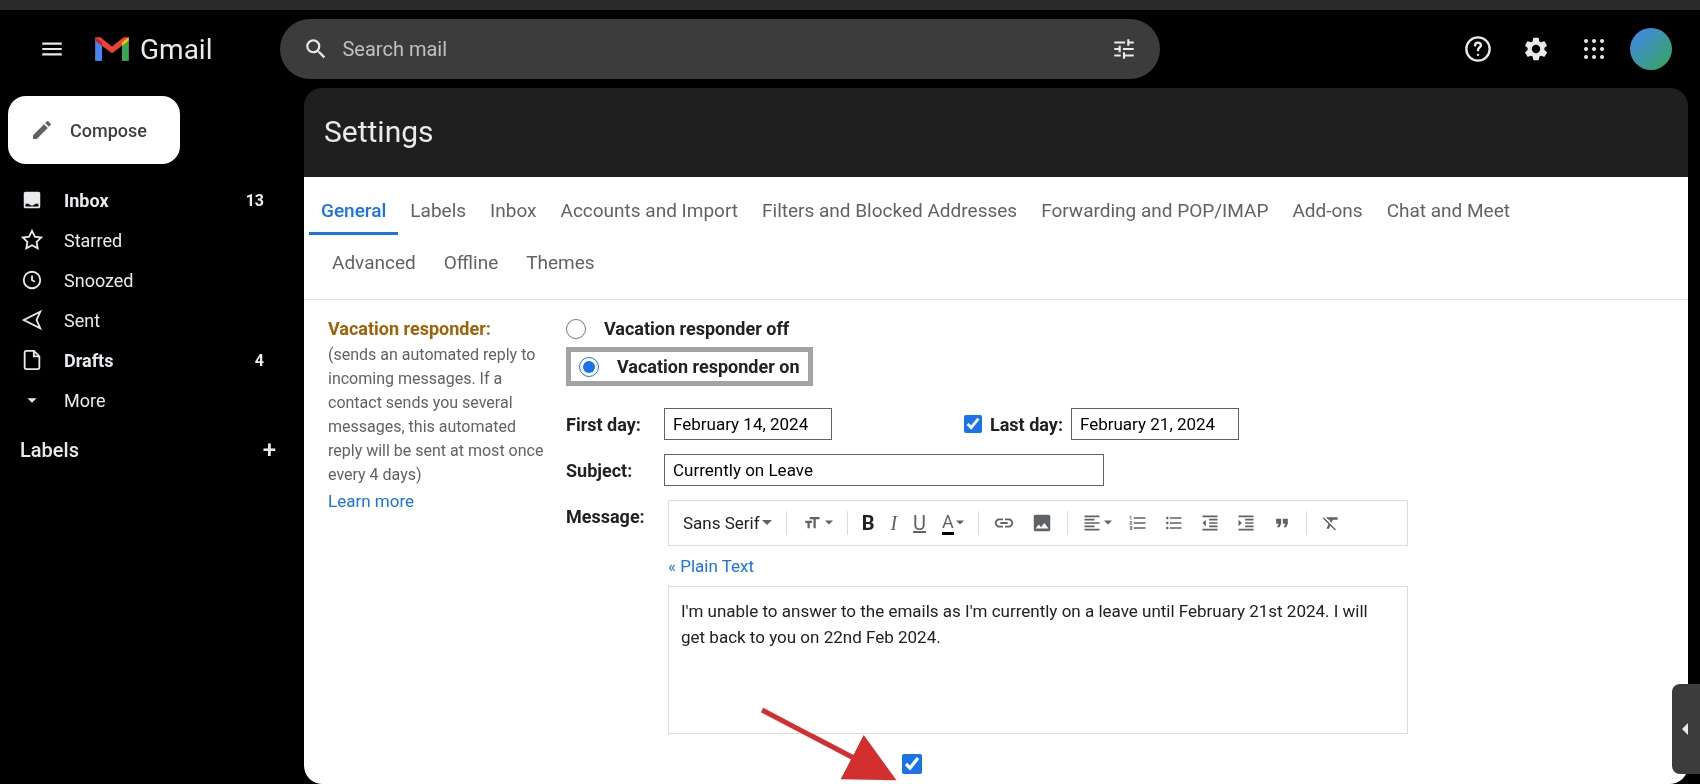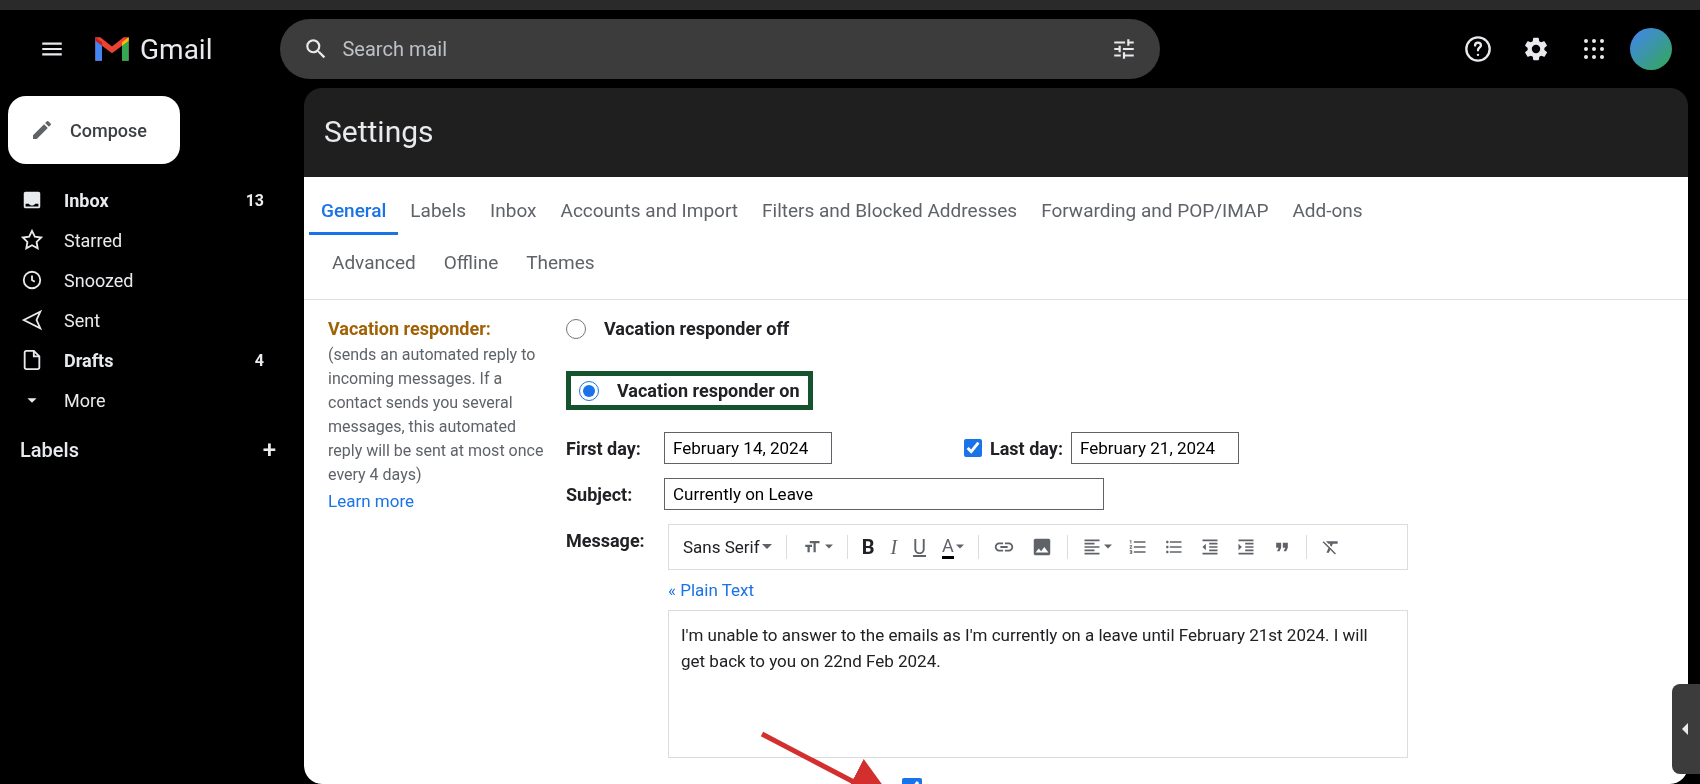--- a/index.html
+++ b/index.html
@@ -47,21 +47,21 @@
 
 .section { display: flex; padding: 18px 24px; gap: 16px; }
 .section-label { width: 222px; flex-shrink: 0; }
 .section-title { font-size: 18px; font-weight: 700; color: #a16207; }
 .section-help { font-size: 16px; color: #5f6368; margin-top: 4px; line-height: 1.5; }
 .learn-more { color: #1a73e8; cursor: pointer; font-size: 17px; display: inline-block; margin-top: 4px; }
 
 .section-content { flex: 1; }
 .radio-row { display: flex; align-items: flex-end; gap: 18px; margin-bottom: 8px; font-size: 18px; font-weight: 700; }
 .radio-row input[type="radio"] { width: 20px; height: 20px; accent-color: #1a73e8; }
-.highlight-row { border: 5px solid #14532d; padding: 4px 8px; display: inline-flex; margin-top: 24px; }
+.highlight-row { border: 5px solid #a3a3a3; padding: 4px 8px; display: inline-flex; }
 
 .field-row { display: flex; align-items: center; gap: 12px; margin: 14px 0; }
 .field-label { font-size: 18px; font-weight: 700; width: 86px; }
 .text-input { border: 1px solid #5f6368; padding: 5px 8px; font-size: 17px; font-family: inherit; }
 .date-input { width: 168px; }
 .subject-input { width: 440px; }
 .last-day-group { display: flex; align-items: center; gap: 8px; margin-left: 120px; }
 .last-day-group input[type="checkbox"] { width: 18px; height: 18px; accent-color: #1a73e8; }
 
 .message-row { display: flex; gap: 16px; margin-top: 12px; }
@@ -223,20 +223,21 @@
 
     <div class="settings-body">
       <div class="tabs">
         <div class="tab active">General</div>
         <div class="tab">Labels</div>
         <div class="tab">Inbox</div>
         <div class="tab">Accounts and Import</div>
         <div class="tab">Filters and Blocked Addresses</div>
         <div class="tab">Forwarding and POP/IMAP</div>
         <div class="tab">Add-ons</div>
+        <div class="tab">Chat and Meet</div>
       </div>
       <div class="tabs-row2">
         <div class="tab">Advanced</div>
         <div class="tab">Offline</div>
         <div class="tab">Themes</div>
       </div>
 
       <div class="section">
         <div class="section-label">
           <div class="section-title">Vacation responder:</div>

